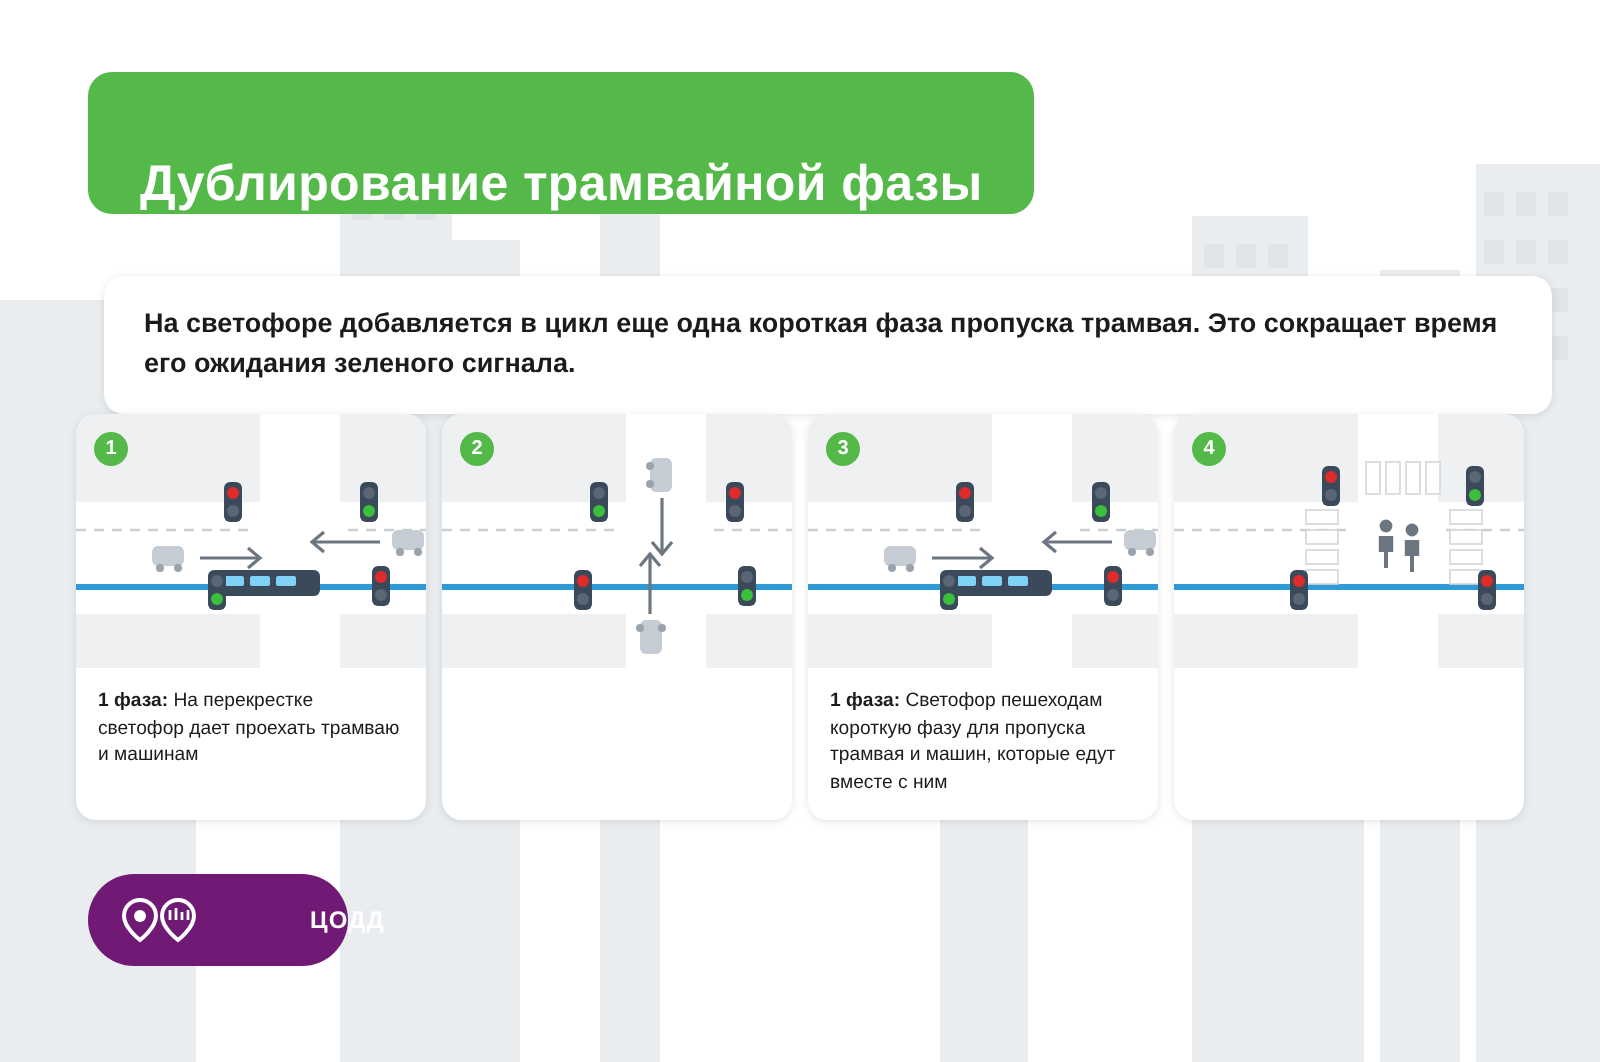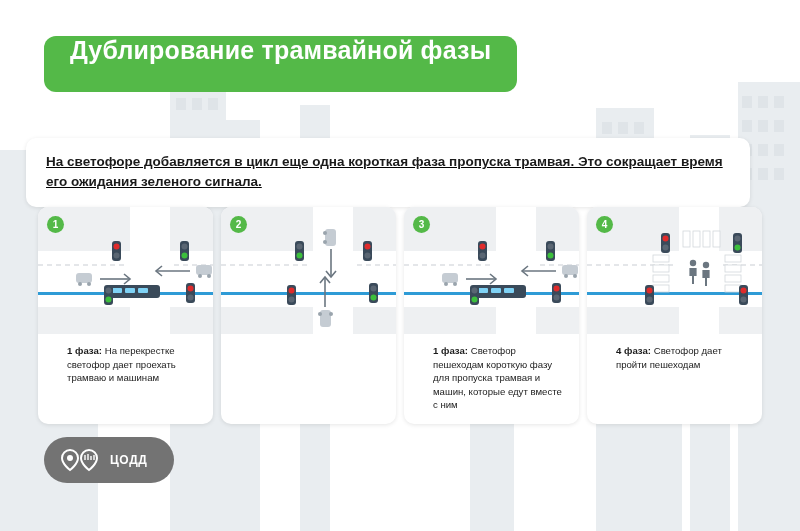--- a/index.html
+++ b/index.html
@@ -27,49 +27,48 @@
     left: 0; top: 0;
     width: 800px; height: 531px;
     z-index: 0;
   }
 
   
   .title-pill {
     position: absolute;
     left: 44px;
     top: 36px;
-    height: 56px;
+    height: 71px;
     background: #54b948;
     border-radius: 12px;
     display: flex;
-    align-items: flex-start;
+    align-items: flex-end;
     padding: 0 26px;
     z-index: 3;
   }
   .title-pill .title-text {
     color: #ffffff;
     font-size: 25px;
     font-weight: bold;
     letter-spacing: 0.2px;
     white-space: nowrap;
   }
 
   
   .lead-card {
     position: absolute;
-    left: 26px;
+    left: 52px;
     top: 138px;
     width: 724px;
     background: #ffffff;
     border-radius: 10px;
     padding: 14px 20px 16px 20px;
     box-sizing: border-box;
     box-shadow: 0 1px 4px rgba(0,0,0,0.10);
     z-index: 3;
-    text-decoration: underline;
   }
   .lead-card .lead-text {
     font-size: 13.5px;
     line-height: 1.45;
     color: #1b1b1b;
     font-weight: bold;
   }
 
   
   .panels {
@@ -114,38 +113,38 @@
     justify-content: center;
     z-index: 5;
   }
   .caption {
     padding: 10px 11px 12px 11px;
     font-size: 9.6px;
     line-height: 1.42;
     color: #1b1b1b;
     min-height: 72px;
     box-sizing: border-box;
-    margin-left: 18px;
   }
   .caption b { font-weight: bold; }
 
   
   .logo {
     position: absolute;
     left: 44px;
     top: 437px;
     width: 130px;
     height: 46px;
-    background: #737373;
+    background: #701a75;
     border-radius: 23px;
     display: flex;
     align-items: center;
     padding-left: 14px;
     box-sizing: border-box;
     z-index: 3;
+    gap: 45px;
   }
   .logo .logo-mark { margin-right: 8px; display: flex; }
   .logo .logo-text {
     color: #ffffff;
     font-size: 12px;
     font-weight: bold;
     letter-spacing: 0.6px;
   }
 </style>
 </head>
@@ -461,23 +460,20 @@
             <circle cx="62.5" cy="92.5" r="3" fill="#5a6673"></circle>
           </g>
           <g>
             <rect x="152" y="78" width="9" height="20" rx="3" fill="#3a4a5a"></rect>
             <circle cx="156.5" cy="83.5" r="3" fill="#e02b2b"></circle>
             <circle cx="156.5" cy="92.5" r="3" fill="#5a6673"></circle>
           </g>
         </svg>
         <div class="badge">4</div>
       </div>
-      <div class="caption">
-        <b>4 фаза:</b><span> Светофор дает пройти пешеходам</span>
-      </div>
     </div>
 
   </div>
 
   <div class="logo">
     <span class="logo-mark">
       <svg width="44" height="26" viewBox="0 0 44 26">
         <path d="M12 3 a8 8 0 0 0 -8 8 c0 6 8 12 8 12 s8 -6 8 -12 a8 8 0 0 0 -8 -8 z" fill="none" stroke="#ffffff" stroke-width="2"></path>
         <circle cx="12" cy="11" r="3" fill="#ffffff"></circle>
         <path d="M31 3 a8 8 0 0 0 -8 8 c0 6 8 12 8 12 s8 -6 8 -12 a8 8 0 0 0 -8 -8 z" fill="none" stroke="#ffffff" stroke-width="2"></path>

